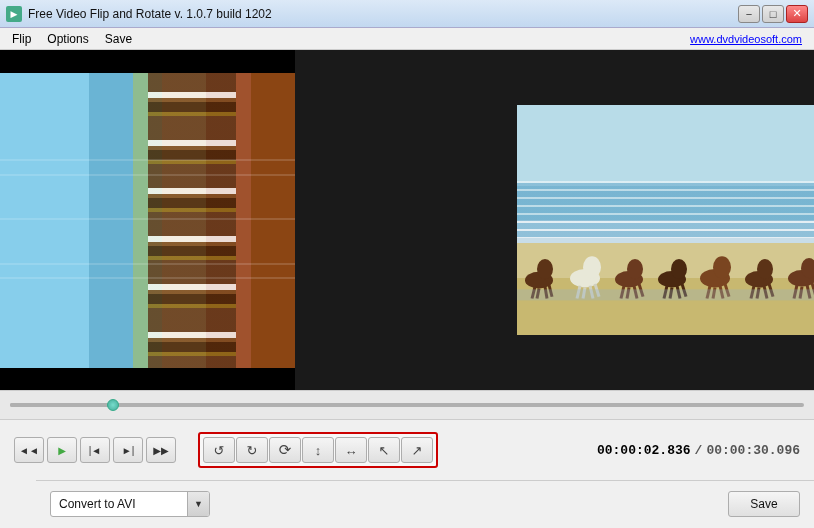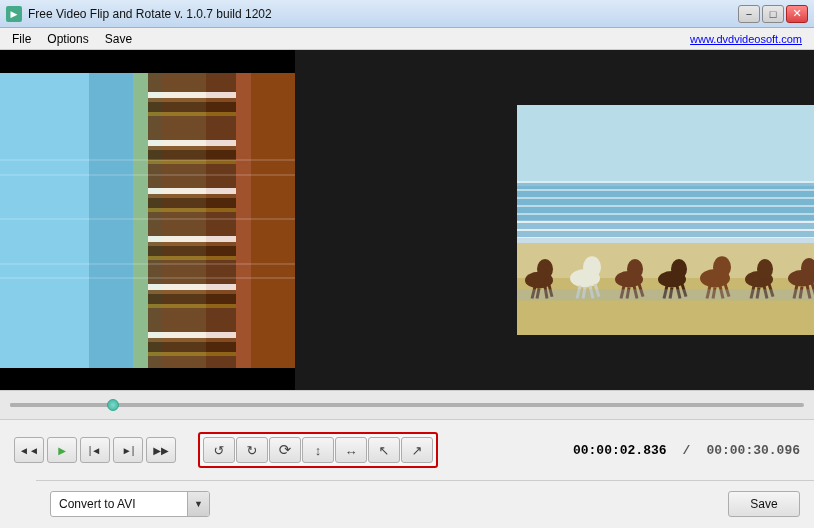--- a/index.html
+++ b/index.html
@@ -307,21 +307,21 @@
     }
 
     
     .timecode {
       margin-left: auto;
       font-family: 'Courier New', monospace;
       font-size: 13px;
       font-weight: bold;
       color: #111;
       display: flex;
-      gap: 16px;
+      gap: 4px;
       align-items: flex-end;
     }
     .timecode-current { color: #000; }
     .timecode-sep { color: #555; }
     .timecode-total { color: #555; }
 
     
     .bottom-bar {
       height: 46px;
       background: #f0f0f0;
@@ -385,21 +385,21 @@
   <div class="title-bar-icon">▶</div>
   <span class="title-bar-text">Free Video Flip and Rotate v. 1.0.7 build 1202</span>
   <div class="title-bar-buttons">
     <div class="tb-btn">−</div>
     <div class="tb-btn">□</div>
     <div class="tb-btn close">✕</div>
   </div>
 </div>
 
 <div class="menu-bar">
-  <div class="menu-item">File</div>
+  <div class="menu-item">Flip</div>
   <div class="menu-item">Options</div>
   <div class="menu-item">Save</div>
   <div class="menu-website">www.dvdvideosoft.com</div>
 </div>
 
 <div class="main-content">
   <div class="video-area">
 
     <div class="video-left">
       <div class="video-left-inner">

